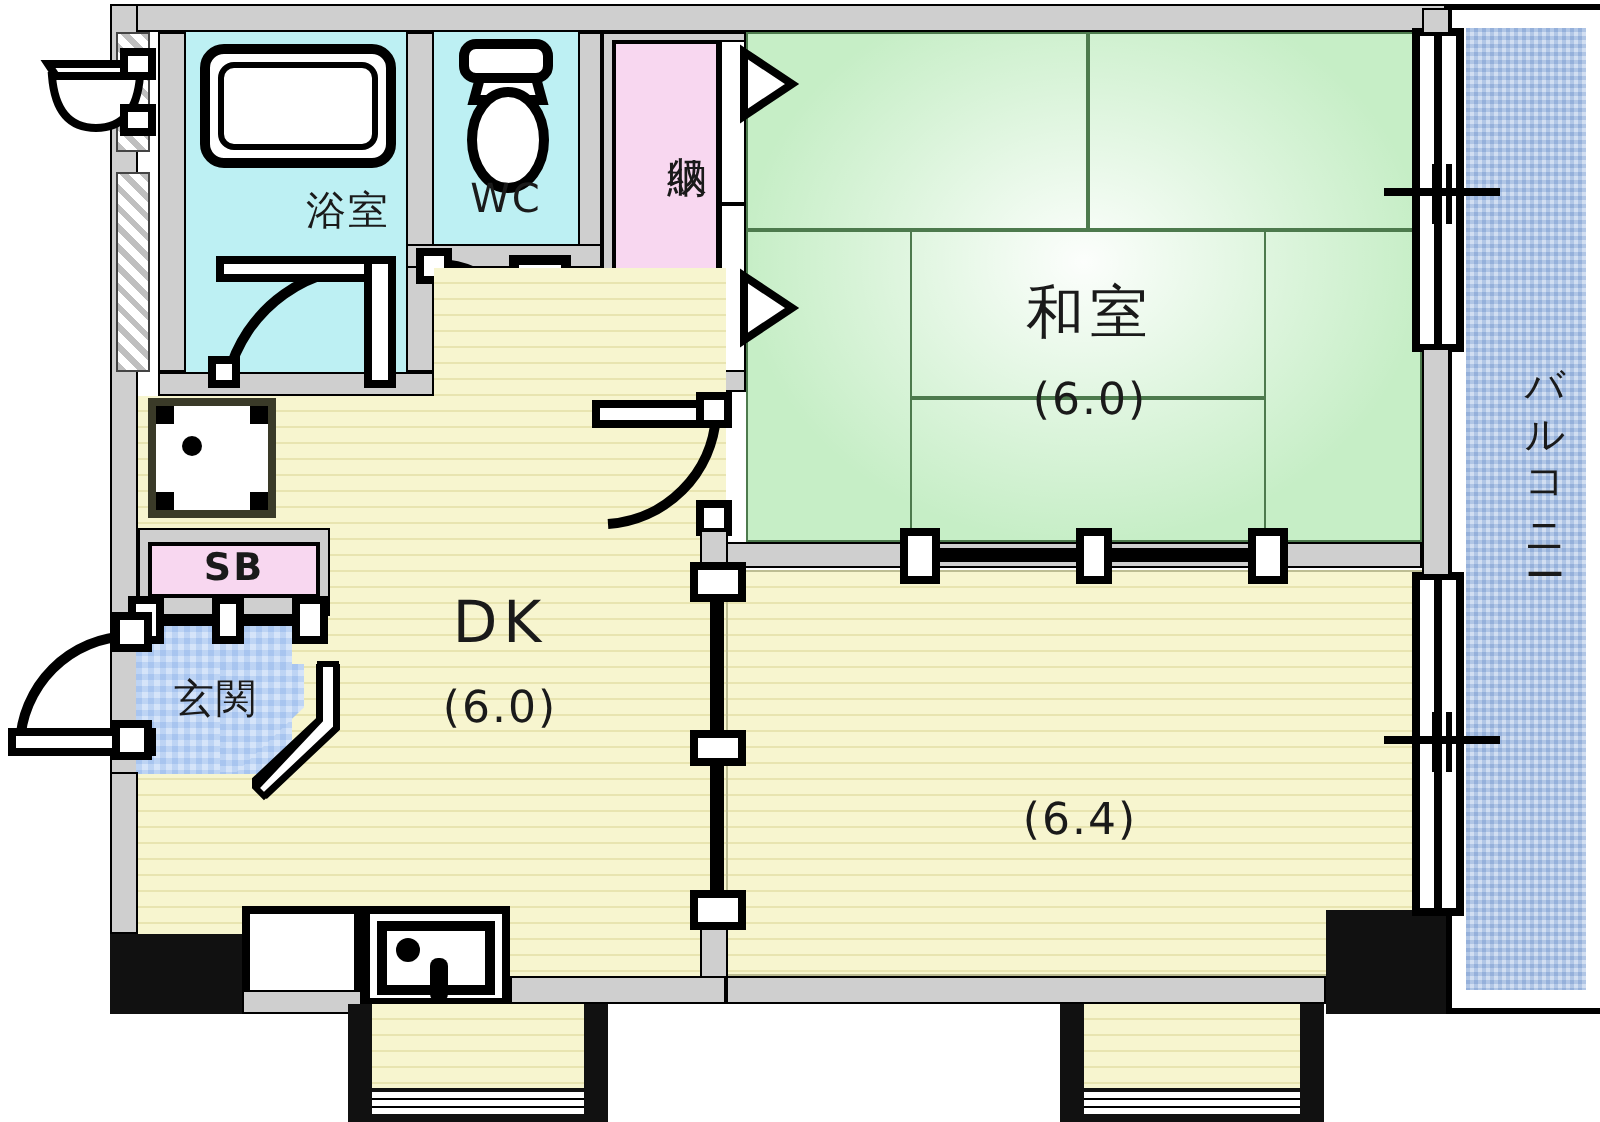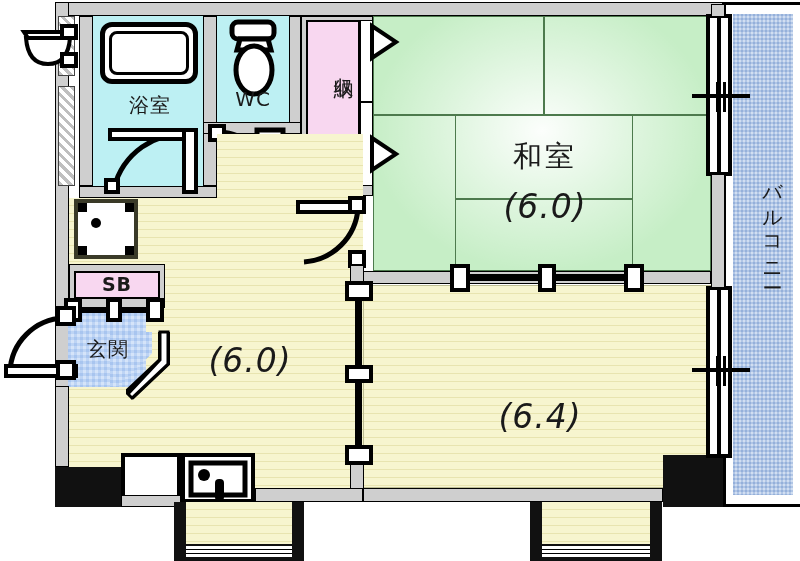--- a/index.html
+++ b/index.html
@@ -45,21 +45,21 @@
     border:1px solid #444;
   }
 
   
   .lbl{
     position:absolute;color:#1a1a1a;text-align:center;
     white-space:nowrap;line-height:1.15;
     font-family:"DejaVu Sans","Liberation Sans",sans-serif;
   }
   .lbl-big{font-size:29px;letter-spacing:3px;}
-  .lbl-area{font-size:33px;letter-spacing:1px;font-style:italic;}
+  .lbl-area{font-size:22px;letter-spacing:1px;}
   .lbl-mid{font-size:20px;letter-spacing:1px;}
   .lbl-sm{font-size:17px;letter-spacing:1px;}
   .lbl-vert{writing-mode:vertical-rl;text-orientation:upright;}
 
   
   .tub{
     border:5px solid #000;border-radius:12px;background:#fff;
   }
   .tub-in{
     position:absolute;inset:4px;border:3px solid #000;border-radius:8px;background:#fff;
@@ -94,21 +94,21 @@
 
   <div class="abs bathfill" style="left:93px;top:16px;width:110px;height:170px;"></div>
   <div class="abs wallgray" style="left:79px;top:16px;width:14px;height:170px;"></div>
   <div class="abs wallgray" style="left:203px;top:16px;width:14px;height:170px;"></div>
   <div class="abs wallgray" style="left:79px;top:186px;width:138px;height:12px;"></div>
 
   <div class="abs tub" style="left:100px;top:22px;width:98px;height:62px;">
     <div class="tub-in"></div>
   </div>
 
-  <div class="lbl lbl-mid" style="left:105px;top:94px;width:90px;">浴室</div>
+  <div class="lbl lbl-mid" style="left:105px;top:94px;width:90px;text-align:right;">浴室</div>
 
   <div class="abs" style="left:106px;top:130px;width:84px;height:62px;">
     <svg width="92" height="68" viewBox="0 0 92 68">
       <path d="M84 4 A72 72 0 0 0 8 58" fill="none" stroke="#000" stroke-width="5"></path>
       <rect x="4" y="0" width="82" height="9" fill="#fff" stroke="#000" stroke-width="4"></rect>
       <rect x="0" y="50" width="12" height="12" fill="#fff" stroke="#000" stroke-width="4"></rect>
       <rect x="78" y="0" width="12" height="62" fill="#fff" stroke="#000" stroke-width="4"></rect>
     </svg>
   </div>
 
@@ -179,20 +179,21 @@
       <rect x="8" y="8" width="88" height="7" fill="#000"></rect>
       <rect x="96" y="8" width="88" height="7" fill="#000"></rect>
       <rect x="0" y="0" width="16" height="24" fill="#fff" stroke="#000" stroke-width="4"></rect>
       <rect x="88" y="0" width="14" height="24" fill="#fff" stroke="#000" stroke-width="4"></rect>
       <rect x="174" y="0" width="16" height="24" fill="#fff" stroke="#000" stroke-width="4"></rect>
     </svg>
   </div>
 
   <div class="abs floorwood" style="left:69px;top:198px;width:294px;height:290px;"></div>
   <div class="abs floorwood" style="left:217px;top:134px;width:146px;height:64px;"></div>
+  <div class="lbl lbl-big" style="left:195px;top:295px;width:110px;">DK</div>
   <div class="lbl lbl-area" style="left:180px;top:342px;width:140px;">(6.0)</div>
 
   <div class="abs washpan" style="left:74px;top:199px;width:64px;height:60px;">
     <div class="corner" style="left:0;top:0;"></div>
     <div class="corner" style="right:0;top:0;"></div>
     <div class="corner" style="left:0;bottom:0;"></div>
     <div class="corner" style="right:0;bottom:0;"></div>
     <div class="knob" style="left:13px;top:15px;"></div>
   </div>
   <div class="abs wallgray" style="left:69px;top:194px;width:74px;height:70px;z-index:-1;"></div>

